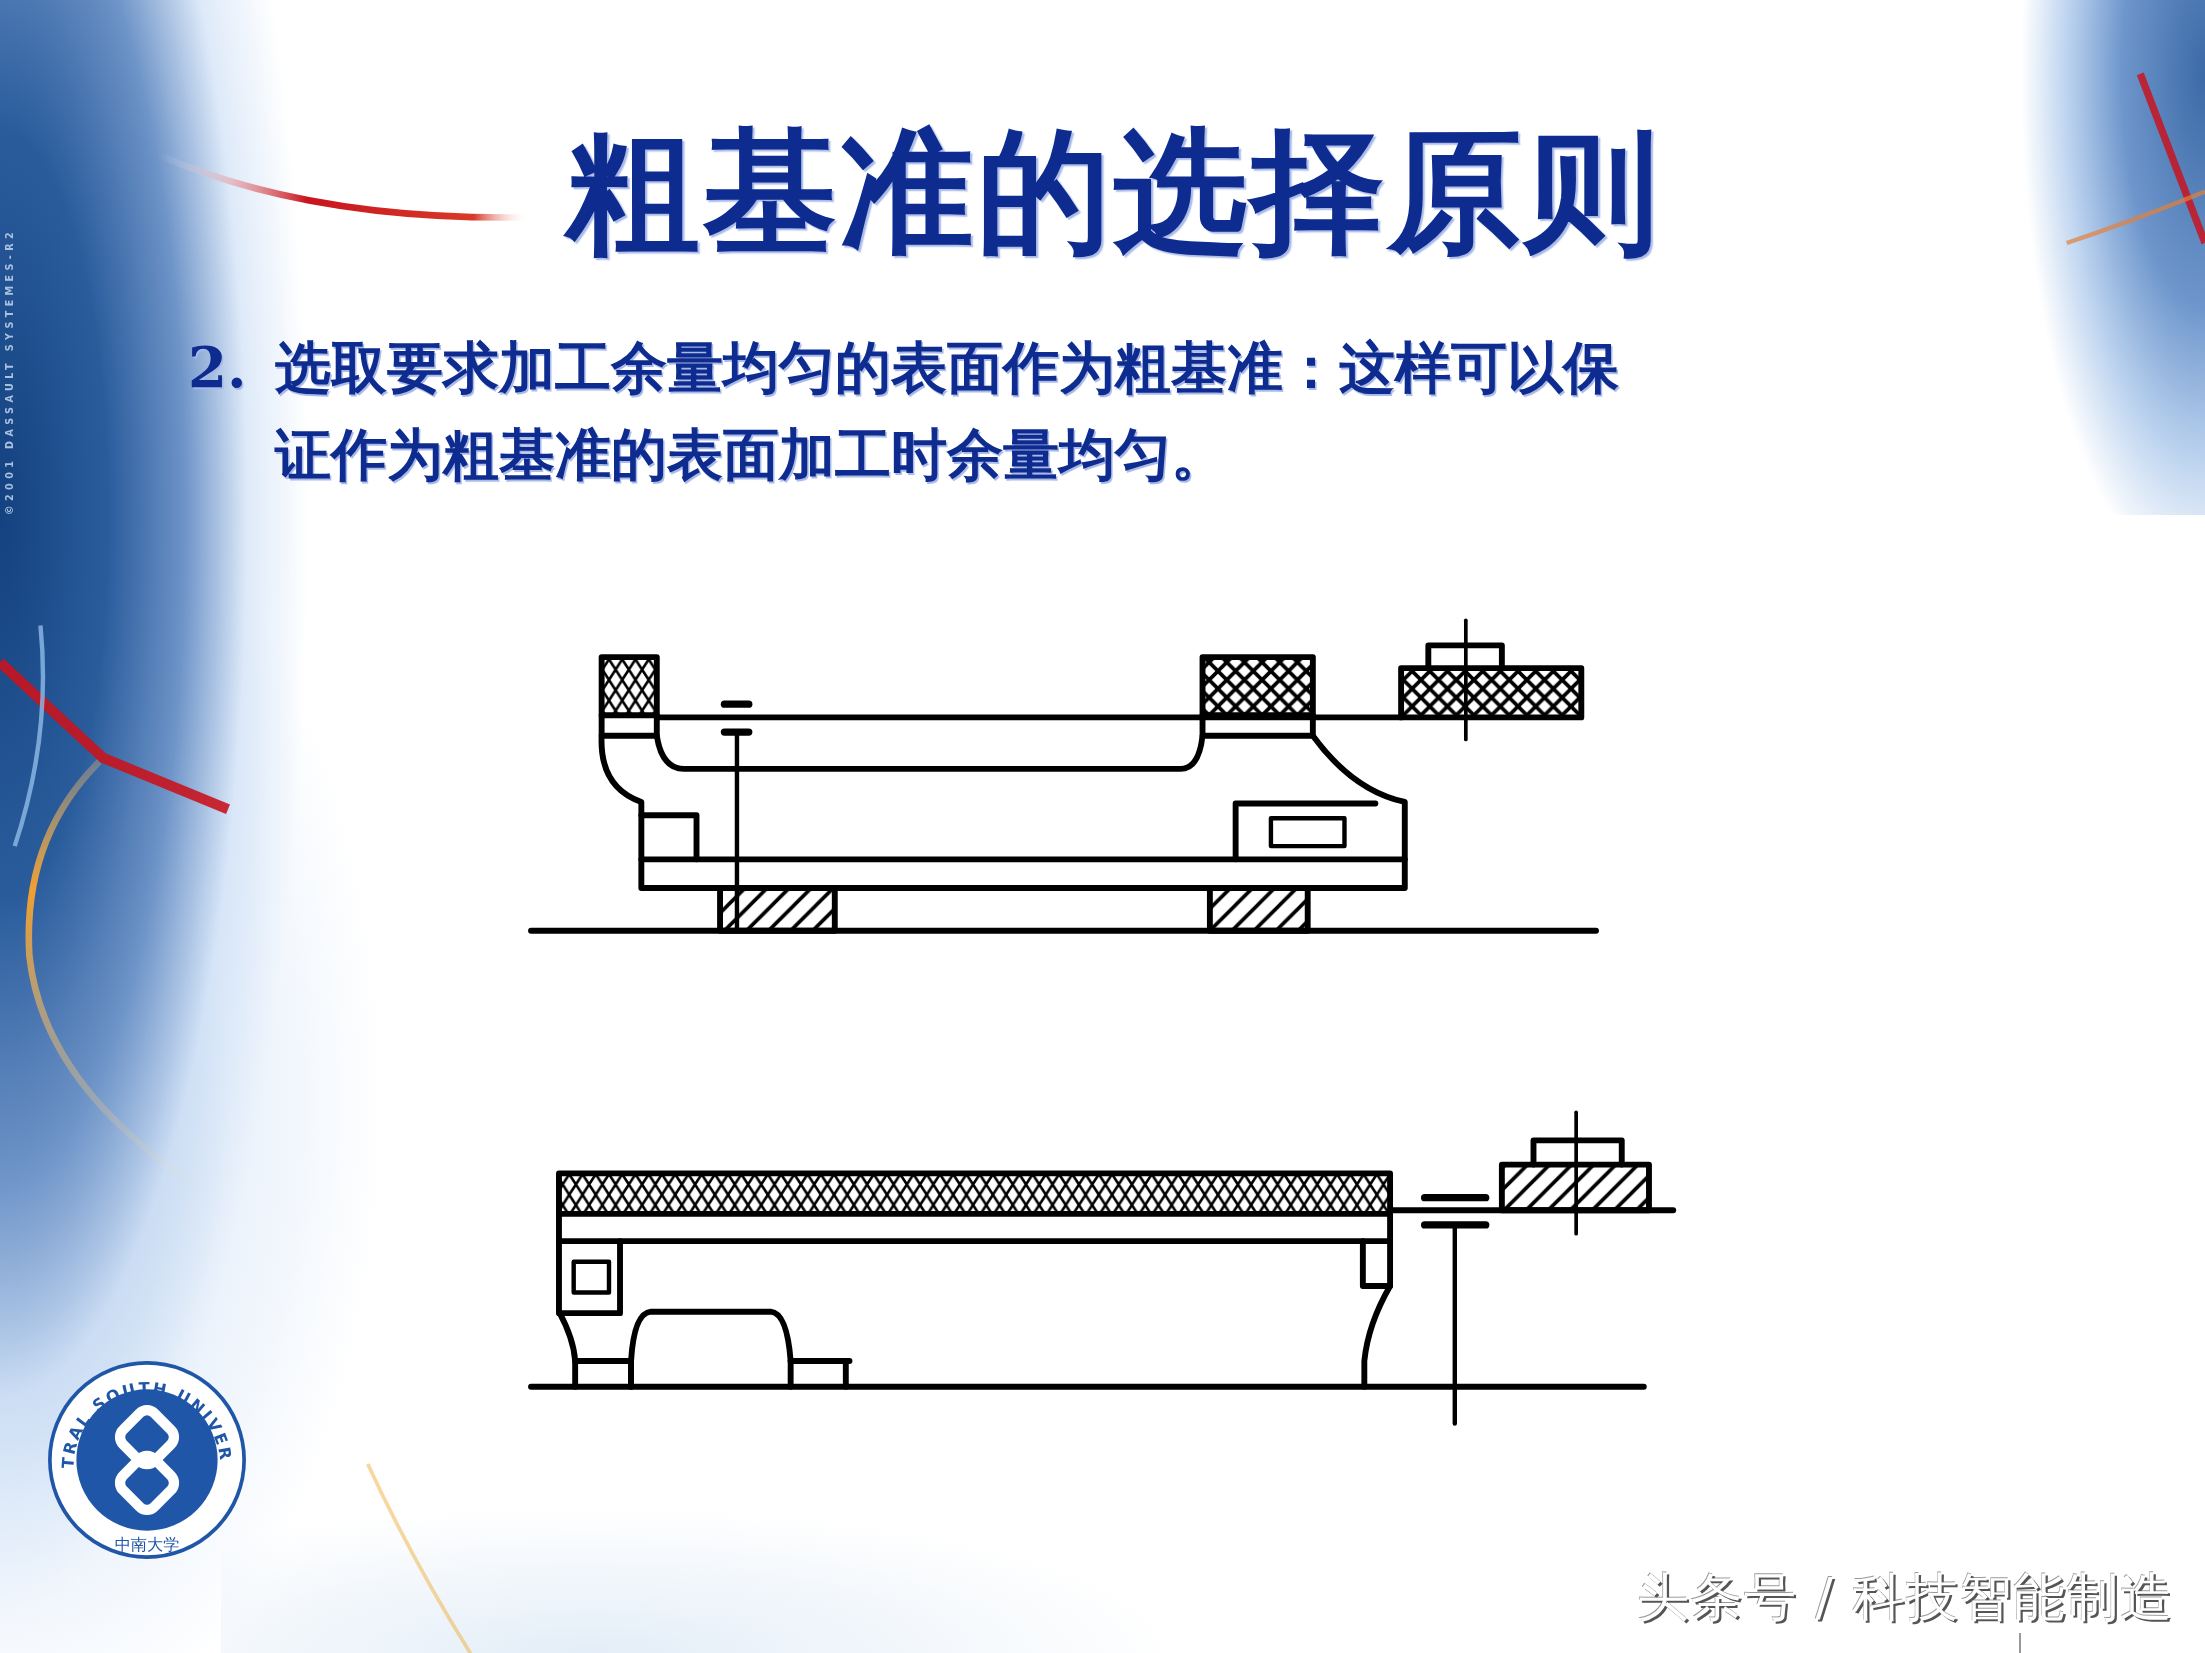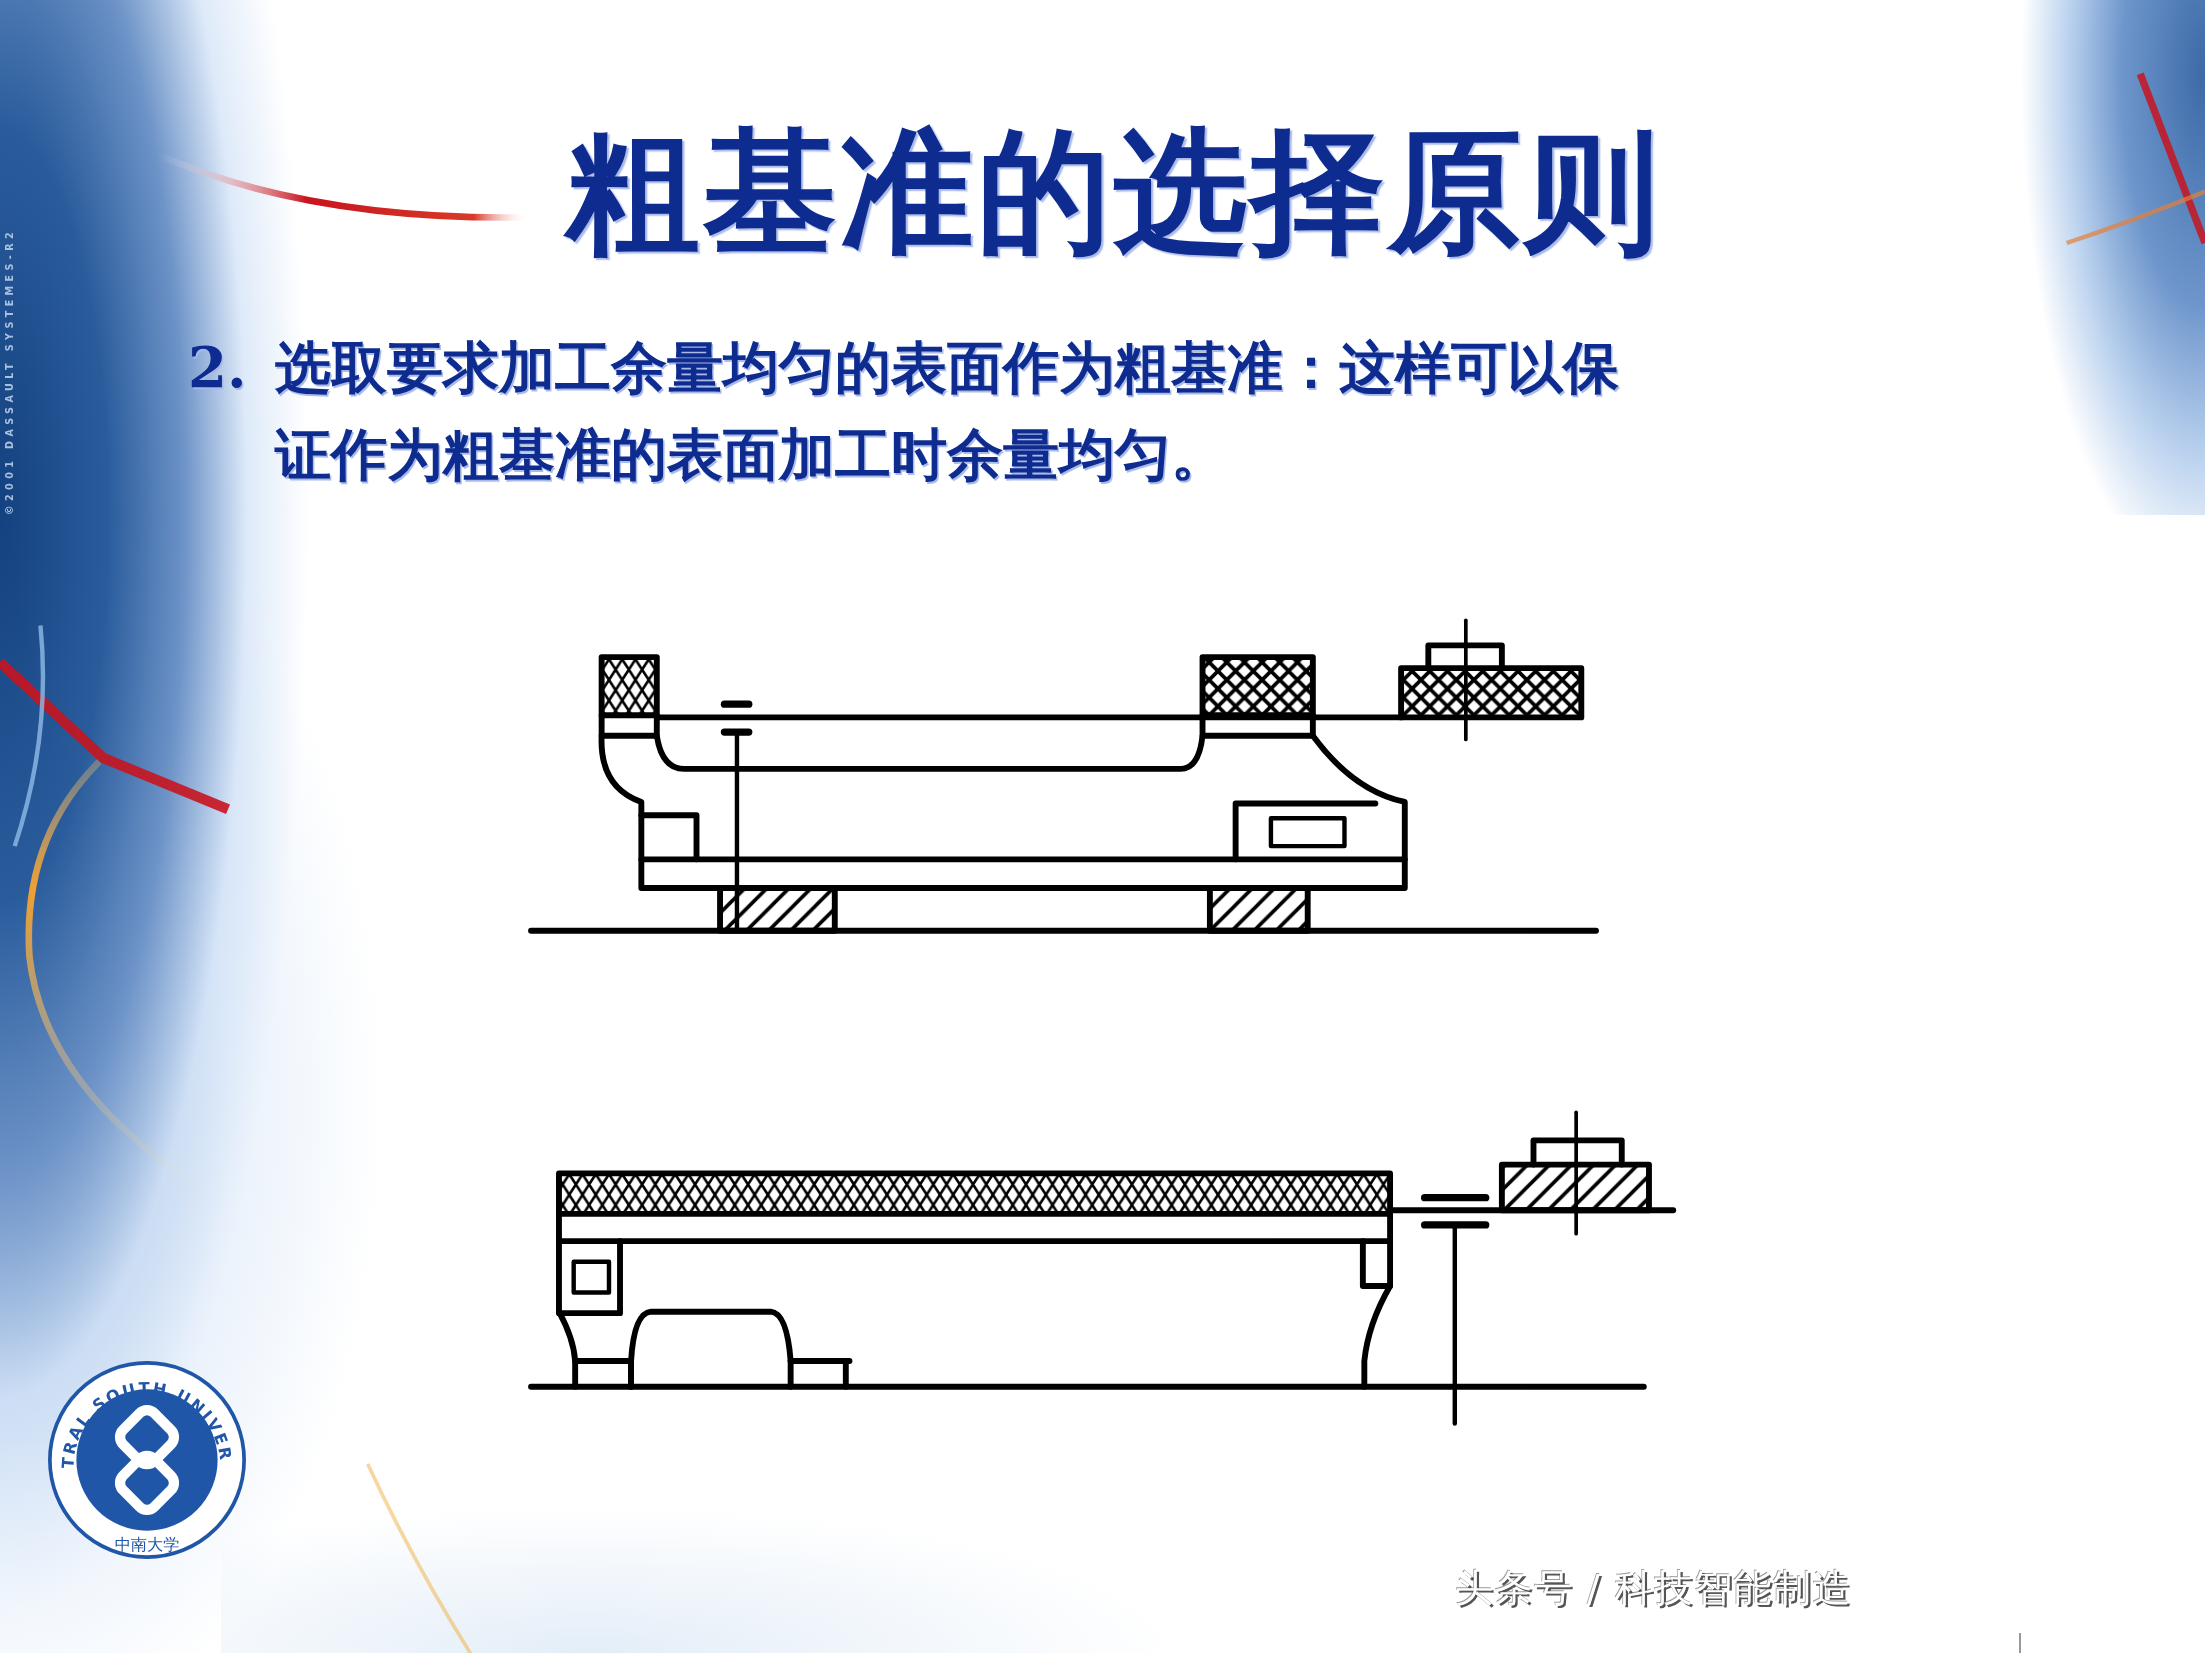--- a/index.html
+++ b/index.html
@@ -36,22 +36,22 @@
   }
   .para {
     position: absolute; left: 188px; top: 324px; width: 1883px;
     font-size: 56px; font-weight: bold; color: #0e2b8f; line-height: 87px;
     text-shadow: 1.5px 1.5px 0.7px #a8b9e8;
   }
   .para .num { display: inline-block; width: 87px; }
   .para .line2 { padding-left: 87px; display: block; }
   .logo { position: absolute; left: 44px; top: 1357px; width: 206px; height: 206px; }
   .watermark {
-    position: absolute; left: 1455px; top: 1563px;
-    font-family: "DejaVu Sans", sans-serif; font-size: 38px; color: #ffffff;
+    position: absolute; left: 1637px; top: 1563px;
+    font-family: "DejaVu Sans", sans-serif; font-size: 52px; color: #ffffff;
     text-shadow: 2.2px 2.2px 0 #555, -0.7px -0.7px 0 #999; white-space: nowrap; letter-spacing: 1.5px;
   }
   .watermark-tick { position: absolute; left: 2019px; top: 1633px; width: 1.5px; height: 20.6px; background: #999; }
   svg.drawing { position: absolute; left: 0; top: 0; }
 </style>
 </head>
 <body>
 
 <div class="bg-left"></div>
 <div class="bg-right"></div>

